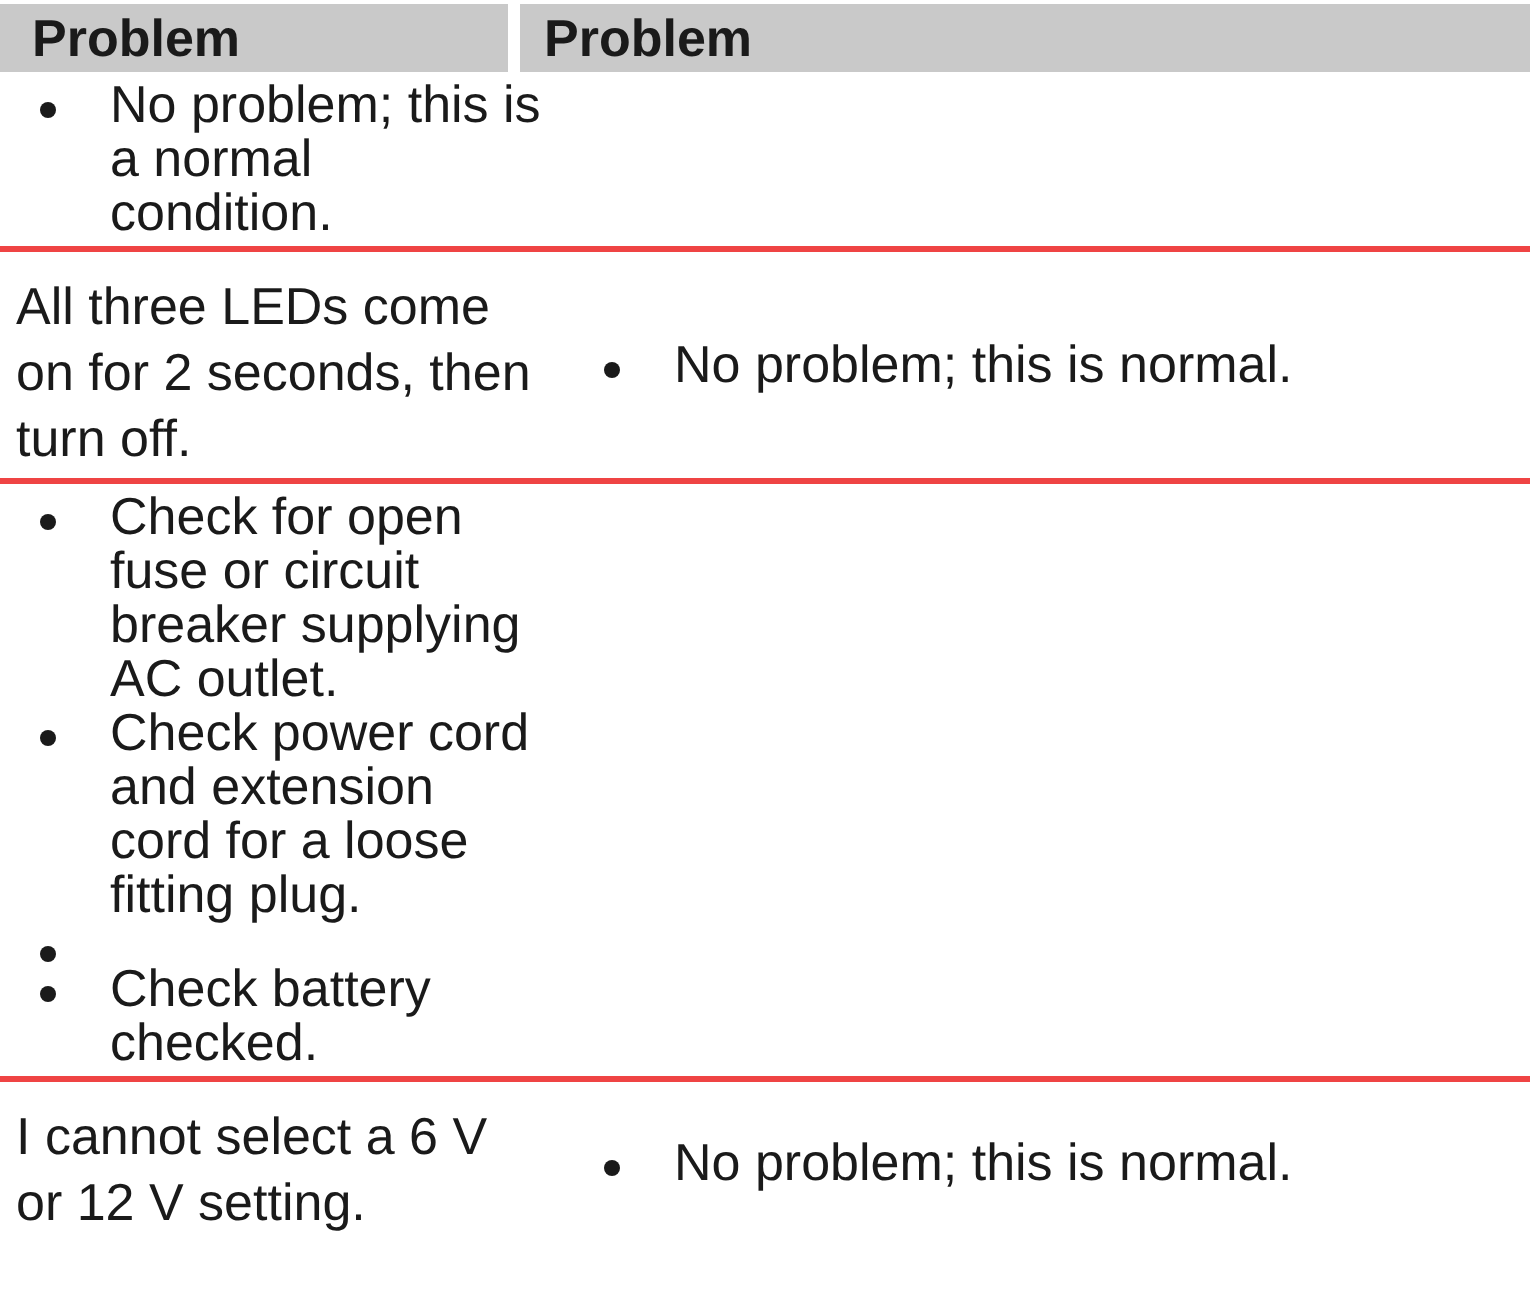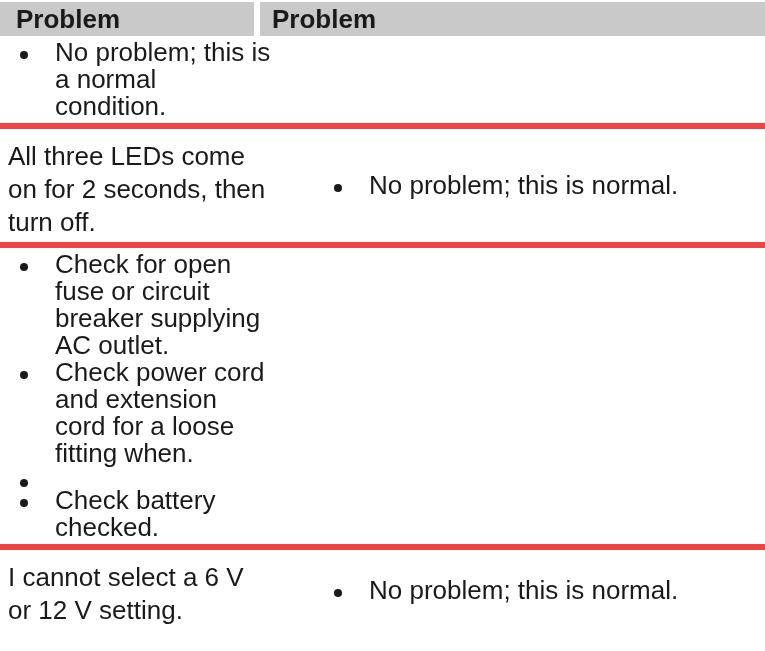--- a/index.html
+++ b/index.html
@@ -39,22 +39,21 @@
   .hdr-solution {
     flex: 1;
     padding-left: 12px;
   }
   
   .row {
     display: grid;
     grid-template-columns: 282px 1fr;
   }
   .row + .row {
-    border-top: 6px solid #ef4444;
-    gap: 32px;
+    border-top: 3px solid #ef4444;
   }
   .cell-problem {
     padding: 11px 8px 3px 8px;
     font-size: 26px;
     line-height: 33px;
     white-space: pre-line;
     box-sizing: border-box;
   }
   .cell-solution {
     display: flex;
@@ -115,21 +114,21 @@
   <div class="row">
     <div class="cell-solution">
       <div class="sol-item">
         <span class="bullet"></span>
         <span class="sol-text">Check for open fuse or circuit
 breaker supplying AC outlet.</span>
       </div>
       <div class="sol-item">
         <span class="bullet"></span>
         <span class="sol-text">Check power cord and extension
-cord for a loose fitting when.</span>
+cord for a loose fitting plug.</span>
       </div>
       <div class="sol-item">
         <span class="bullet"></span>
       </div>
       <div class="sol-item">
         <span class="bullet"></span>
         <span class="sol-text">Check battery checked.</span>
       </div>
     </div>
   </div>

